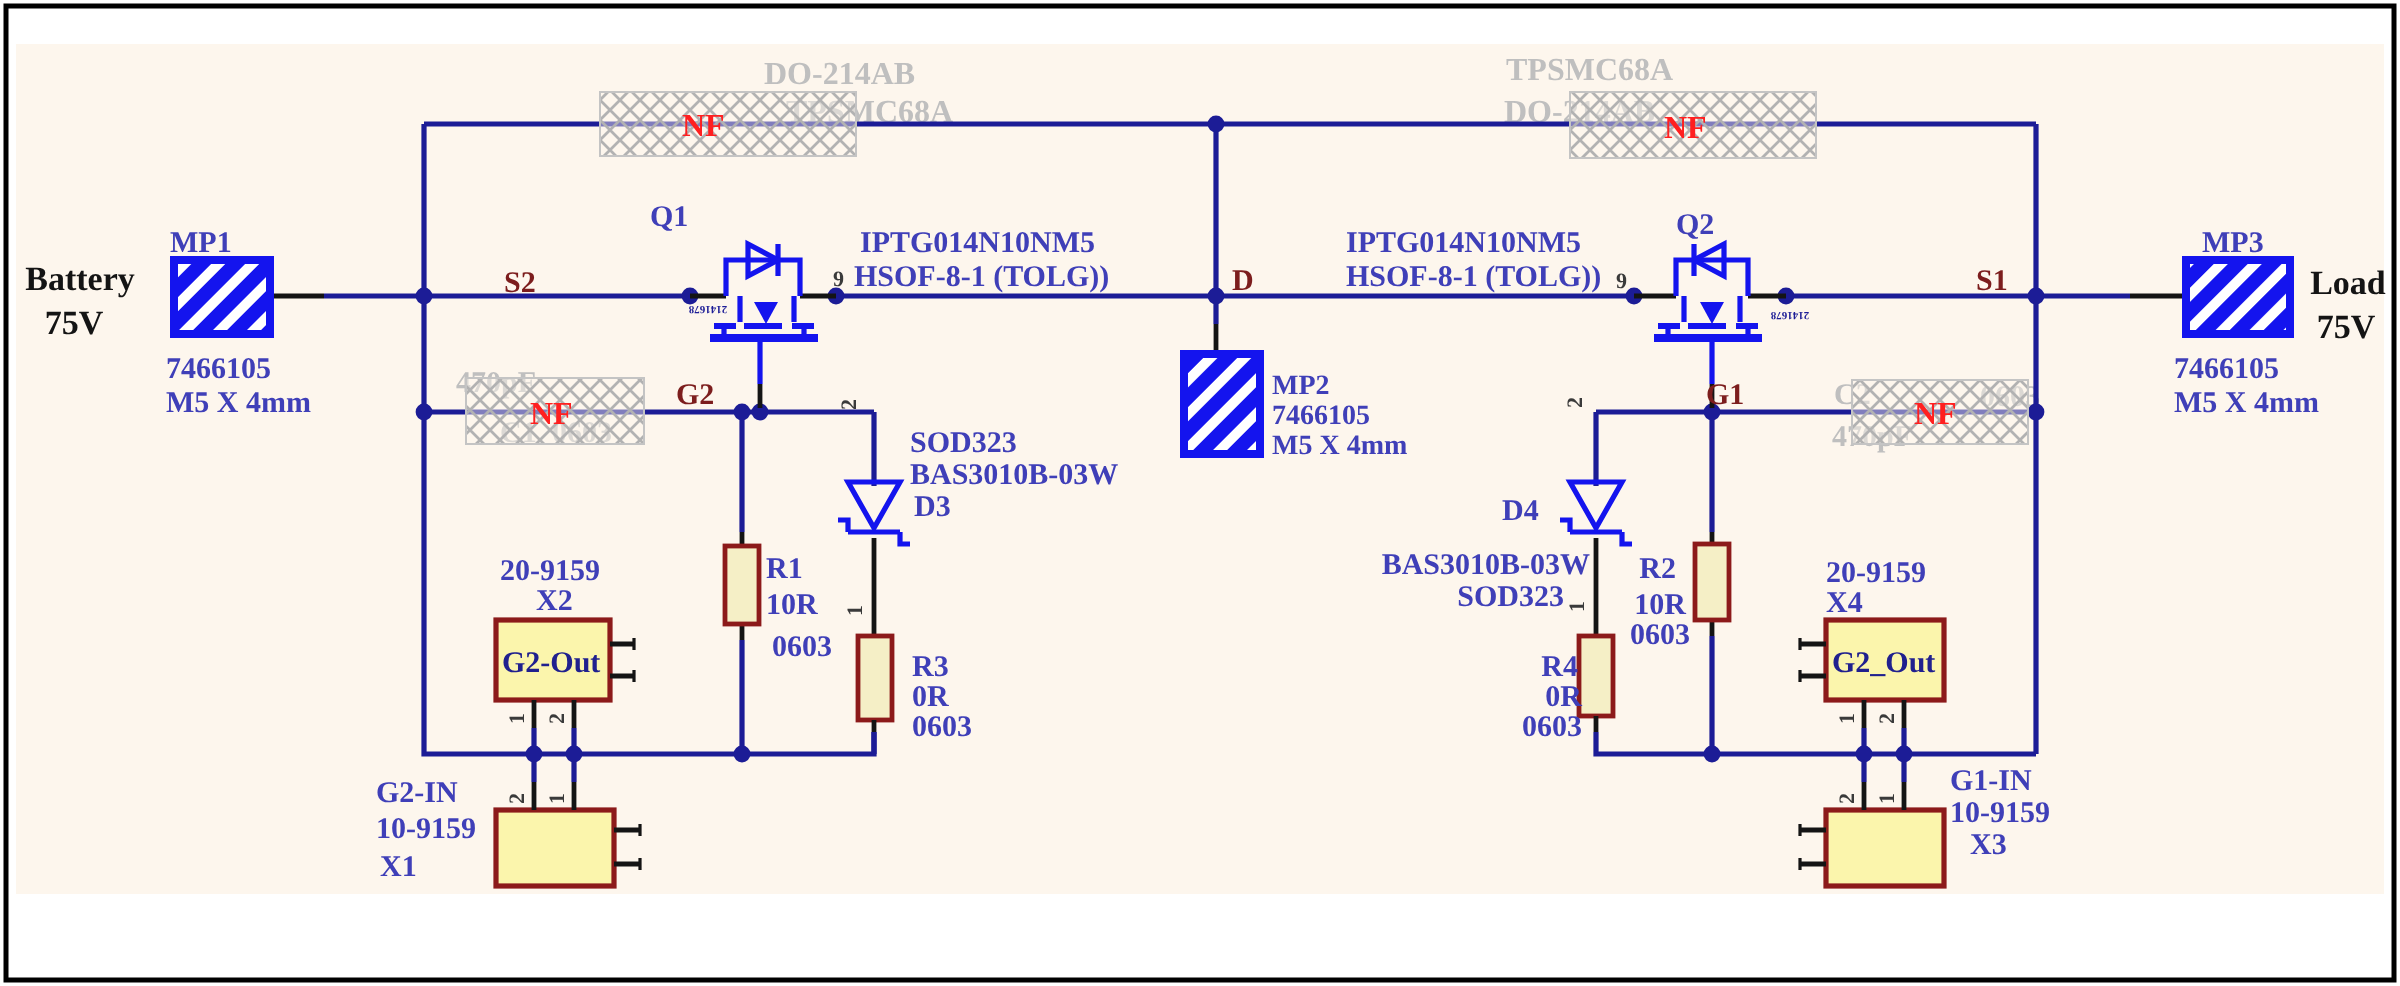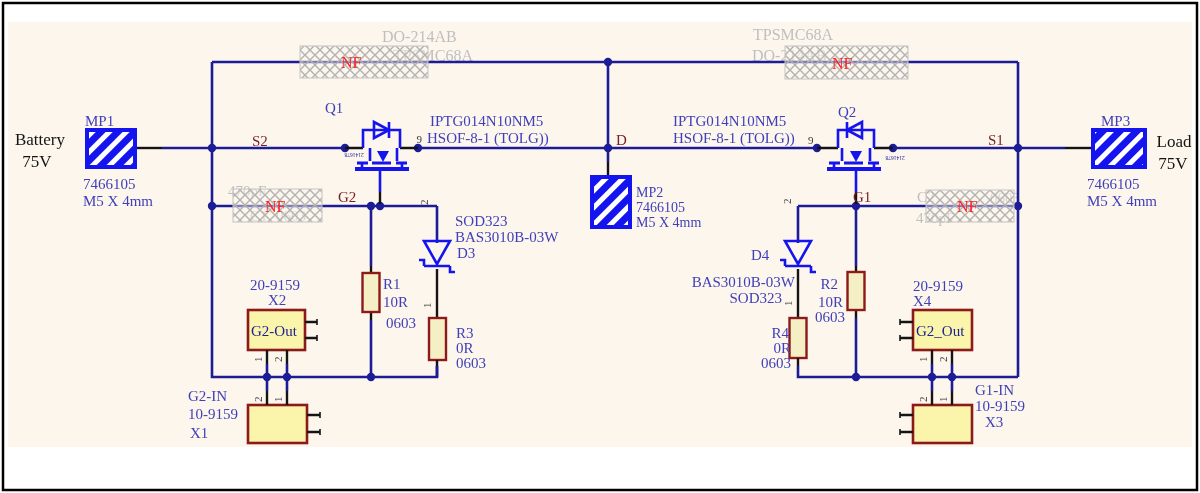--- a/index.html
+++ b/index.html
@@ -1,16 +1,16 @@
 <!DOCTYPE html>
 <html><head>
 <meta charset="utf-8">
 <style>
   html,body{margin:0;padding:0;background:#ffffff;}
-  .page{position:relative;width:1200px;height:493px;background:#ffffff;overflow:hidden;}
+  .page{position:relative;width:1200px;height:493px;background:#ffffff;overflow:hidden;font-weight:bold;}
   svg{position:absolute;left:0;top:0;}
   svg text{font-family:"Liberation Serif",serif;}
   .wire{stroke:#1C1C96;stroke-width:2.6;fill:none;}
   .pinwire{stroke:#141414;stroke-width:2.4;fill:none;}
   .tick{stroke:#141414;stroke-width:1.6;fill:none;}
   .comp{stroke:#1414EE;stroke-width:2.6;fill:none;}
   .compfill{fill:#1414EE;stroke:none;}
   .dot{fill:#1C1C96;stroke:none;}
   .res{fill:#F5EFC6;stroke:#8C1A1A;stroke-width:2.4;}
   .conn{fill:#FBF5AC;stroke:#8C1A1A;stroke-width:2.6;}

